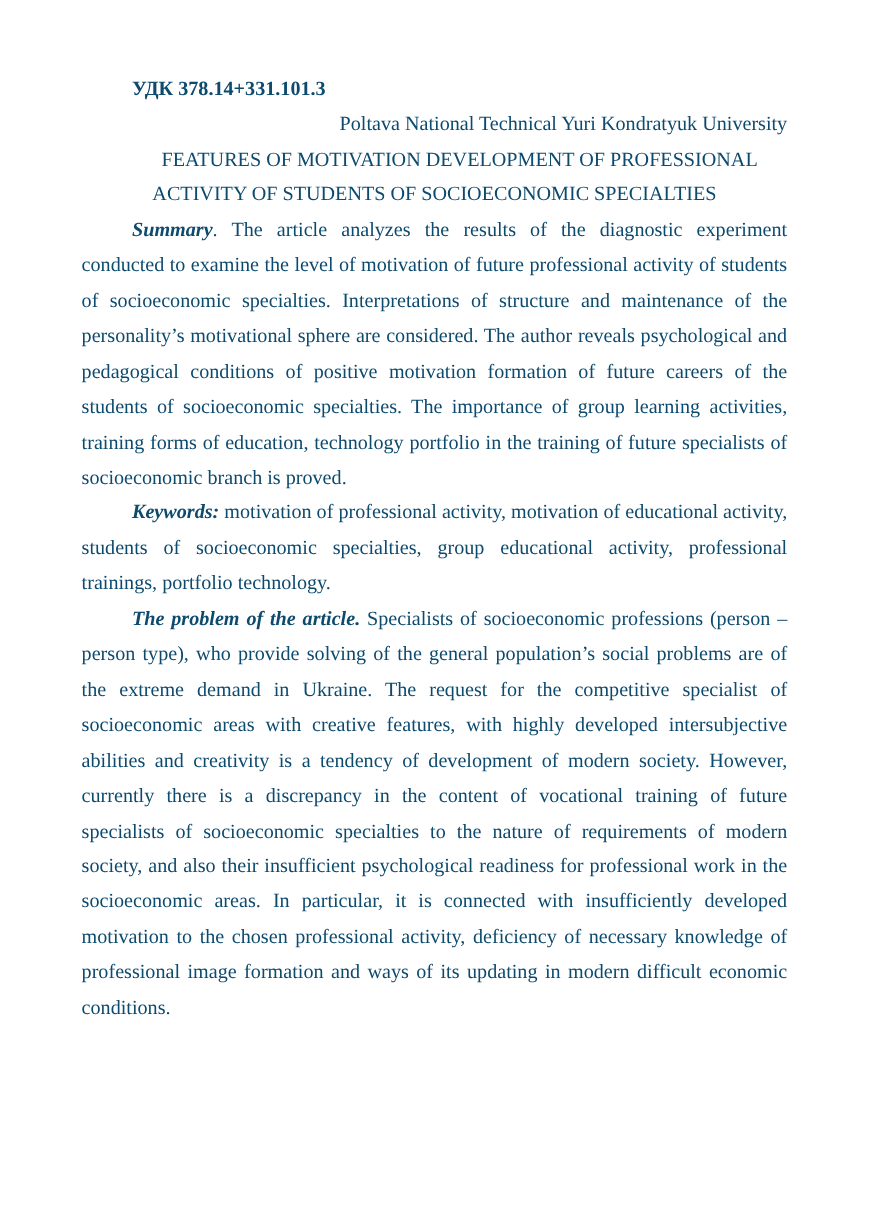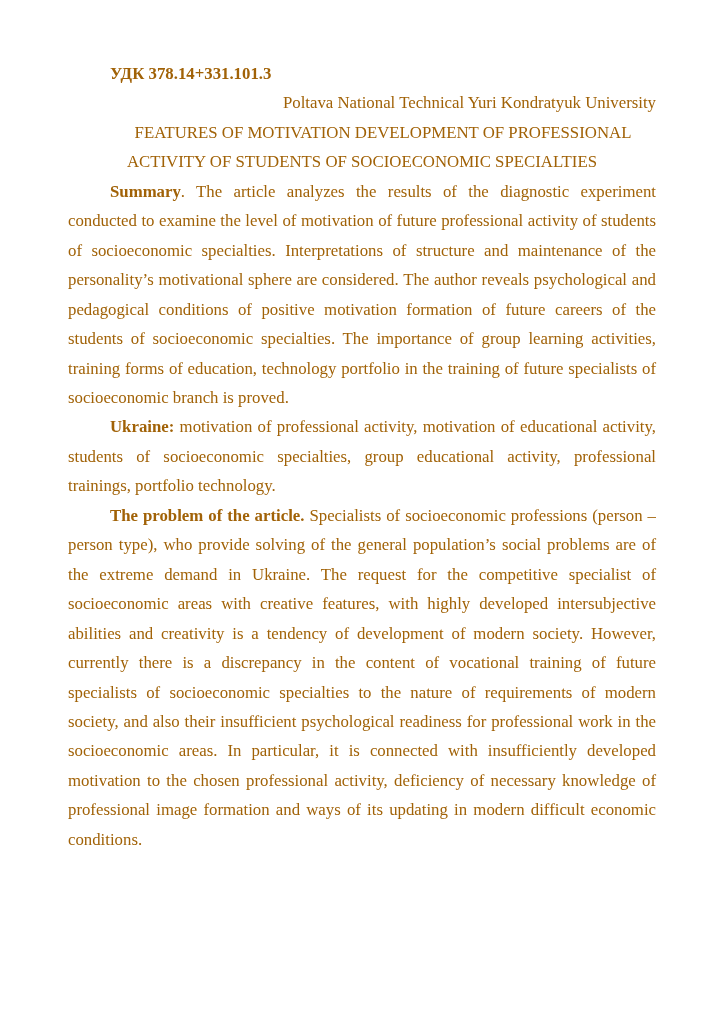--- a/index.html
+++ b/index.html
@@ -7,21 +7,21 @@
     padding: 0;
     background: #fff;
   }
   .page {
     position: relative;
     width: 724px;
     height: 1024px;
     background: #ffffff;
     overflow: hidden;
     font-family: "Liberation Serif", "DejaVu Serif", serif;
-    color: #a16207;
+    color: #0c4a6e;
     border-radius: 21px;
   }
   .text-block {
     position: absolute;
     left: 68px;
     top: 59px;
     width: 588px;
     font-size: 16.8px;
     line-height: 29.45px;
   }
@@ -45,36 +45,37 @@
     font-weight: normal;
     text-align: center;
     text-indent: 42px;
   }
   .body-par {
     text-align: justify;
     text-indent: 42px;
   }
   .lead {
     font-weight: bold;
+    font-style: italic;
   }
 </style>
 </head>
 <body>
 
 <div class="page">
   <div class="text-block">
 
     <p class="udc">УДК 378.14+331.101.3</p>
 
 
     <p class="affiliation">Poltava National Technical Yuri Kondratyuk University</p>
 
     <p class="article-title">FEATURES OF MOTIVATION DEVELOPMENT OF PROFESSIONAL ACTIVITY OF STUDENTS OF SOCIOECONOMIC SPECIALTIES</p>
 
     <p class="body-par"><span class="lead">Summary</span><span>. The article analyzes the results of the diagnostic experiment conducted to examine the level of motivation of future professional activity of students of socioeconomic specialties. Interpretations of structure and maintenance of the personality’s motivational sphere are considered. The author reveals psychological and pedagogical conditions of positive motivation formation of future careers of the students of socioeconomic specialties. The importance of group learning activities, training forms of education, technology portfolio in the training of future specialists of socioeconomic branch is proved.</span></p>
 
-    <p class="body-par"><span class="lead">Ukraine:</span><span> motivation of professional activity, motivation of educational activity, students of socioeconomic specialties, group educational activity, professional trainings, portfolio technology.</span></p>
+    <p class="body-par"><span class="lead">Keywords:</span><span> motivation of professional activity, motivation of educational activity, students of socioeconomic specialties, group educational activity, professional trainings, portfolio technology.</span></p>
 
     <p class="body-par"><span class="lead">The problem of the article.</span><span> Specialists of socioeconomic professions (person – person type), who provide solving of the general population’s social problems are of the extreme demand in Ukraine. The request for the competitive specialist of socioeconomic areas with creative features, with highly developed intersubjective abilities and creativity is a tendency of development of modern society. However, currently there is a discrepancy in the content of vocational training of future specialists of socioeconomic specialties to the nature of requirements of modern society, and also their insufficient psychological readiness for professional work in the socioeconomic areas. In particular, it is connected with insufficiently developed motivation to the chosen professional activity, deficiency of necessary knowledge of professional image formation and ways of its updating in modern difficult economic conditions.</span></p>
 
 
   </div>
 </div>
 
 </body></html>

